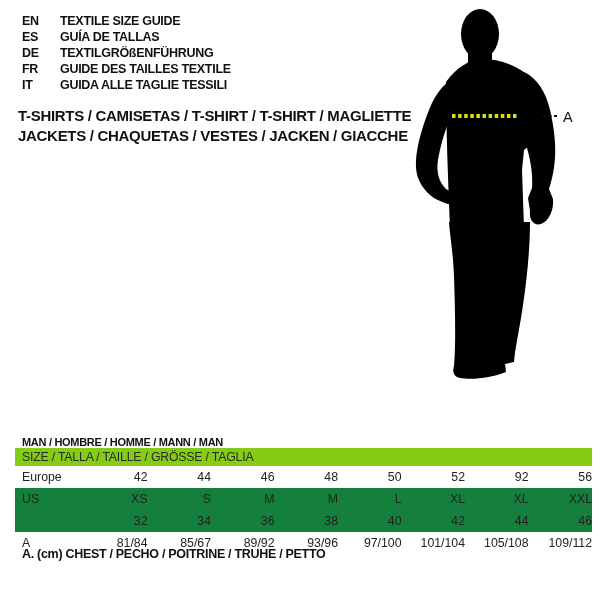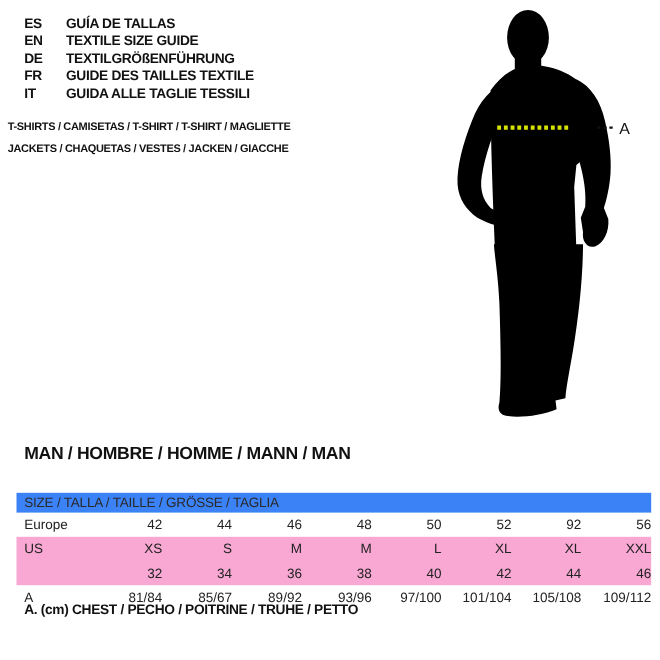--- a/index.html
+++ b/index.html
@@ -9,52 +9,52 @@
   }
   .bold-txt{font-weight:700;letter-spacing:-0.3px;}
 
   
   .lang-list{position:absolute;left:22px;top:13px;font-size:12.5px;line-height:16px;}
   .lang-row{display:flex;}
   .lang-code{display:inline-block;width:38px;font-weight:700;letter-spacing:-0.3px;}
   .lang-title{font-weight:700;letter-spacing:-0.3px;}
 
   
-  .categories{position:absolute;left:7px;top:106px;font-size:10px;line-height:20px;}
+  .categories{position:absolute;left:18px;top:106px;font-size:15px;line-height:20px;}
 
   
   .figure-wrap{position:absolute;left:398px;top:0;width:200px;height:400px;}
   .figure-wrap svg{display:block;}
   .measure-label{font-family:"Liberation Sans",sans-serif;font-size:14.5px;fill:#111;}
 
   
-  .section-title{position:absolute;left:22px;top:404px;font-size:16px;}
+  .section-title{position:absolute;left:22px;top:436px;font-size:11px;}
 
   
   .size-table{position:absolute;left:15px;top:448px;width:577px;font-size:12.3px;color:#222;}
-  .t-header{height:18px;line-height:18px;background:#3b82f6;padding-left:7px;letter-spacing:-0.2px;color:#2a2a2a;}
+  .t-header{height:18px;line-height:18px;background:#84cc16;padding-left:7px;letter-spacing:-0.2px;color:#2a2a2a;}
   .t-row{display:flex;align-items:center;height:22px;}
-  .t-row.stripe{background:#f9a8d4;}
+  .t-row.stripe{background:#15803d;}
   .t-label{width:62px;padding-left:7px;}
   .t-cell{flex:1;text-align:right;}
 
   
   .footnote{position:absolute;left:22px;top:547px;font-size:12.5px;}
 </style>
 </head>
 <body>
 
 <div class="lang-list">
   <div class="lang-row">
+    <span class="lang-code">EN</span>
+    <span class="lang-title">TEXTILE SIZE GUIDE</span>
+  </div>
+  <div class="lang-row">
     <span class="lang-code">ES</span>
     <span class="lang-title">GUÍA DE TALLAS</span>
-  </div>
-  <div class="lang-row">
-    <span class="lang-code">EN</span>
-    <span class="lang-title">TEXTILE SIZE GUIDE</span>
   </div>
   <div class="lang-row">
     <span class="lang-code">DE</span>
     <span class="lang-title">TEXTILGRÖßENFÜHRUNG</span>
   </div>
   <div class="lang-row">
     <span class="lang-code">FR</span>
     <span class="lang-title">GUIDE DES TAILLES TEXTILE</span>
   </div>
   <div class="lang-row">

